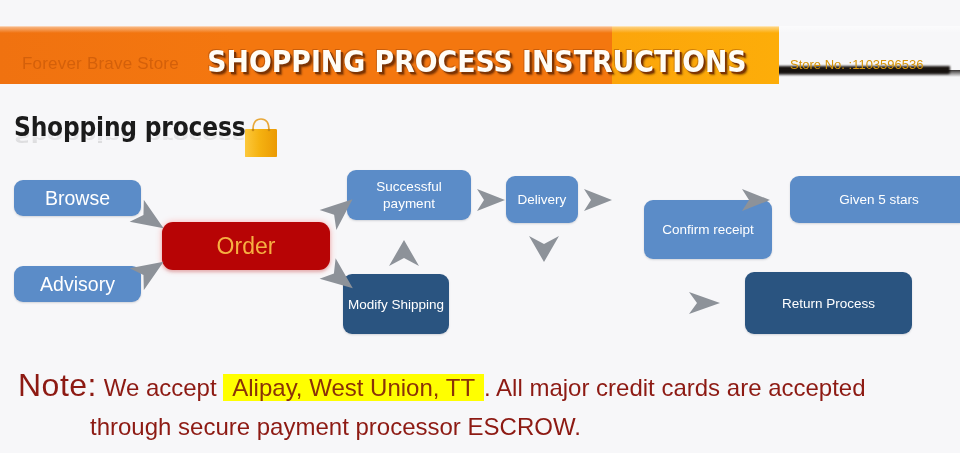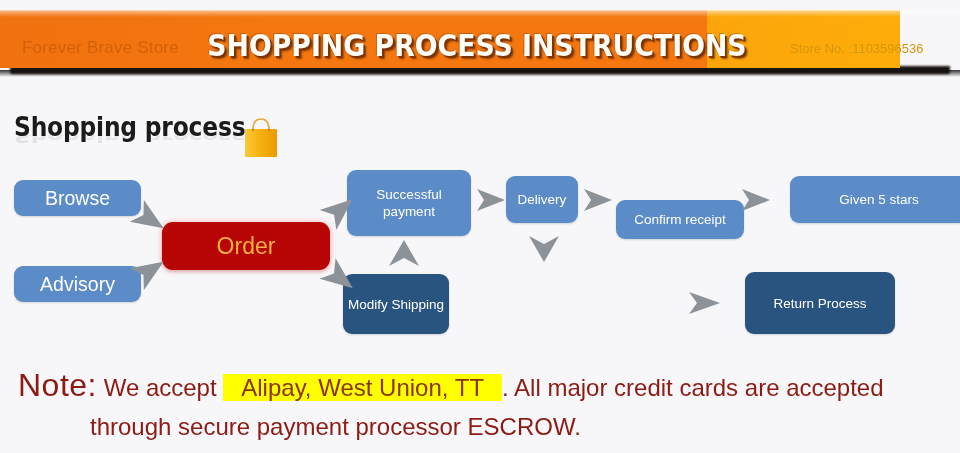--- a/index.html
+++ b/index.html
@@ -31,26 +31,27 @@
     border-radius: 0 0 2px 2px;
   }
   #banner-shadow2 {
     position: absolute;
     left: 0px; top: 60px;
     width: 960px; height: 7px;
     background: linear-gradient(to bottom, rgba(20,16,14,0.85), rgba(255,255,255,0));
   }
   #banner {
     position: absolute;
-    left: 0; top: 0;
-    width: 900px; height: 58px;
+    left: 0; top: 16px;
+    width: 768px; height: 58px;
     background: linear-gradient(to right,
        #f07210 0%, #f4770f 30%, #f4770f 78.5%,
        #fca50b 78.6%, #fdad09 100%);
     box-shadow: inset 0 1px 0 rgba(255,255,255,0.35);
+    padding-left: 11px;
   }
   #banner-topfade {
     position: absolute;
     left: 0; top: 0; width: 960px; height: 7px;
     background: linear-gradient(to bottom, rgba(255,255,255,0.55), rgba(255,255,255,0));
   }
   #store-name {
     position: absolute;
     left: 22px; top: 28px;
     font-size: 17px;
@@ -139,48 +140,48 @@
   .red-order {
     background: #b70405;
     color: #f6b042;
     border-radius: 11px;
     box-shadow: 0 0 6px rgba(255,170,170,0.85), 0 2px 3px rgba(120,0,0,0.25);
   }
 
   #box-browse   { left:14px;  top:180px; width:127px; height:36px; font-size:19.5px; }
   #box-advisory { left:14px;  top:266px; width:127px; height:36px; font-size:19.5px; }
   #box-order    { left:162px; top:222px; width:168px; height:48px; font-size:23px; }
-  #box-success  { left:347px; top:170px; width:124px; height:66px; }
+  #box-success  { left:347px; top:170px; width:124px; height:50px; }
   #box-delivery { left:506px; top:176px; width:72px;  height:47px; }
-  #box-confirm  { left:616px; top:172px; width:128px; height:39px;margin-top:28px; }
+  #box-confirm  { left:644px; top:172px; width:128px; height:59px;margin-top:28px; }
   #box-stars    { left:790px; top:176px; width:178px; height:47px; }
   #box-modify   { left:343px; top:274px; width:106px; height:60px; }
   #box-notsat   { left:507px; top:272px; width:173px; height:62px; }
-  #box-return   { left:745px; top:272px; width:150px; height:62px; }
+  #box-return   { left:745px; top:272px; width:167px; height:62px; }
 
   
   .arrow { position: absolute; }
 
   
   #note {
     position: absolute;
     left: 18px; top: 366px;
     width: 930px;
     color: #8d1a13;
     font-size: 24px;
     line-height: 39px;
   }
   #note .note-label {
     font-size: 32px;
     letter-spacing: 0.5px;
   }
   #note .hl {
     background: #ffff00;
     color: #8a3208;
-    padding: 0 18px;
+    padding: 0 9px;
   }
   #note .l2 { display: inline-block; margin-left: 72px; }
 </style>
 </head>
 <body>
 
 <div id="page">
 
   <div id="banner-wrap">
     <div id="banner-shadow"></div>

